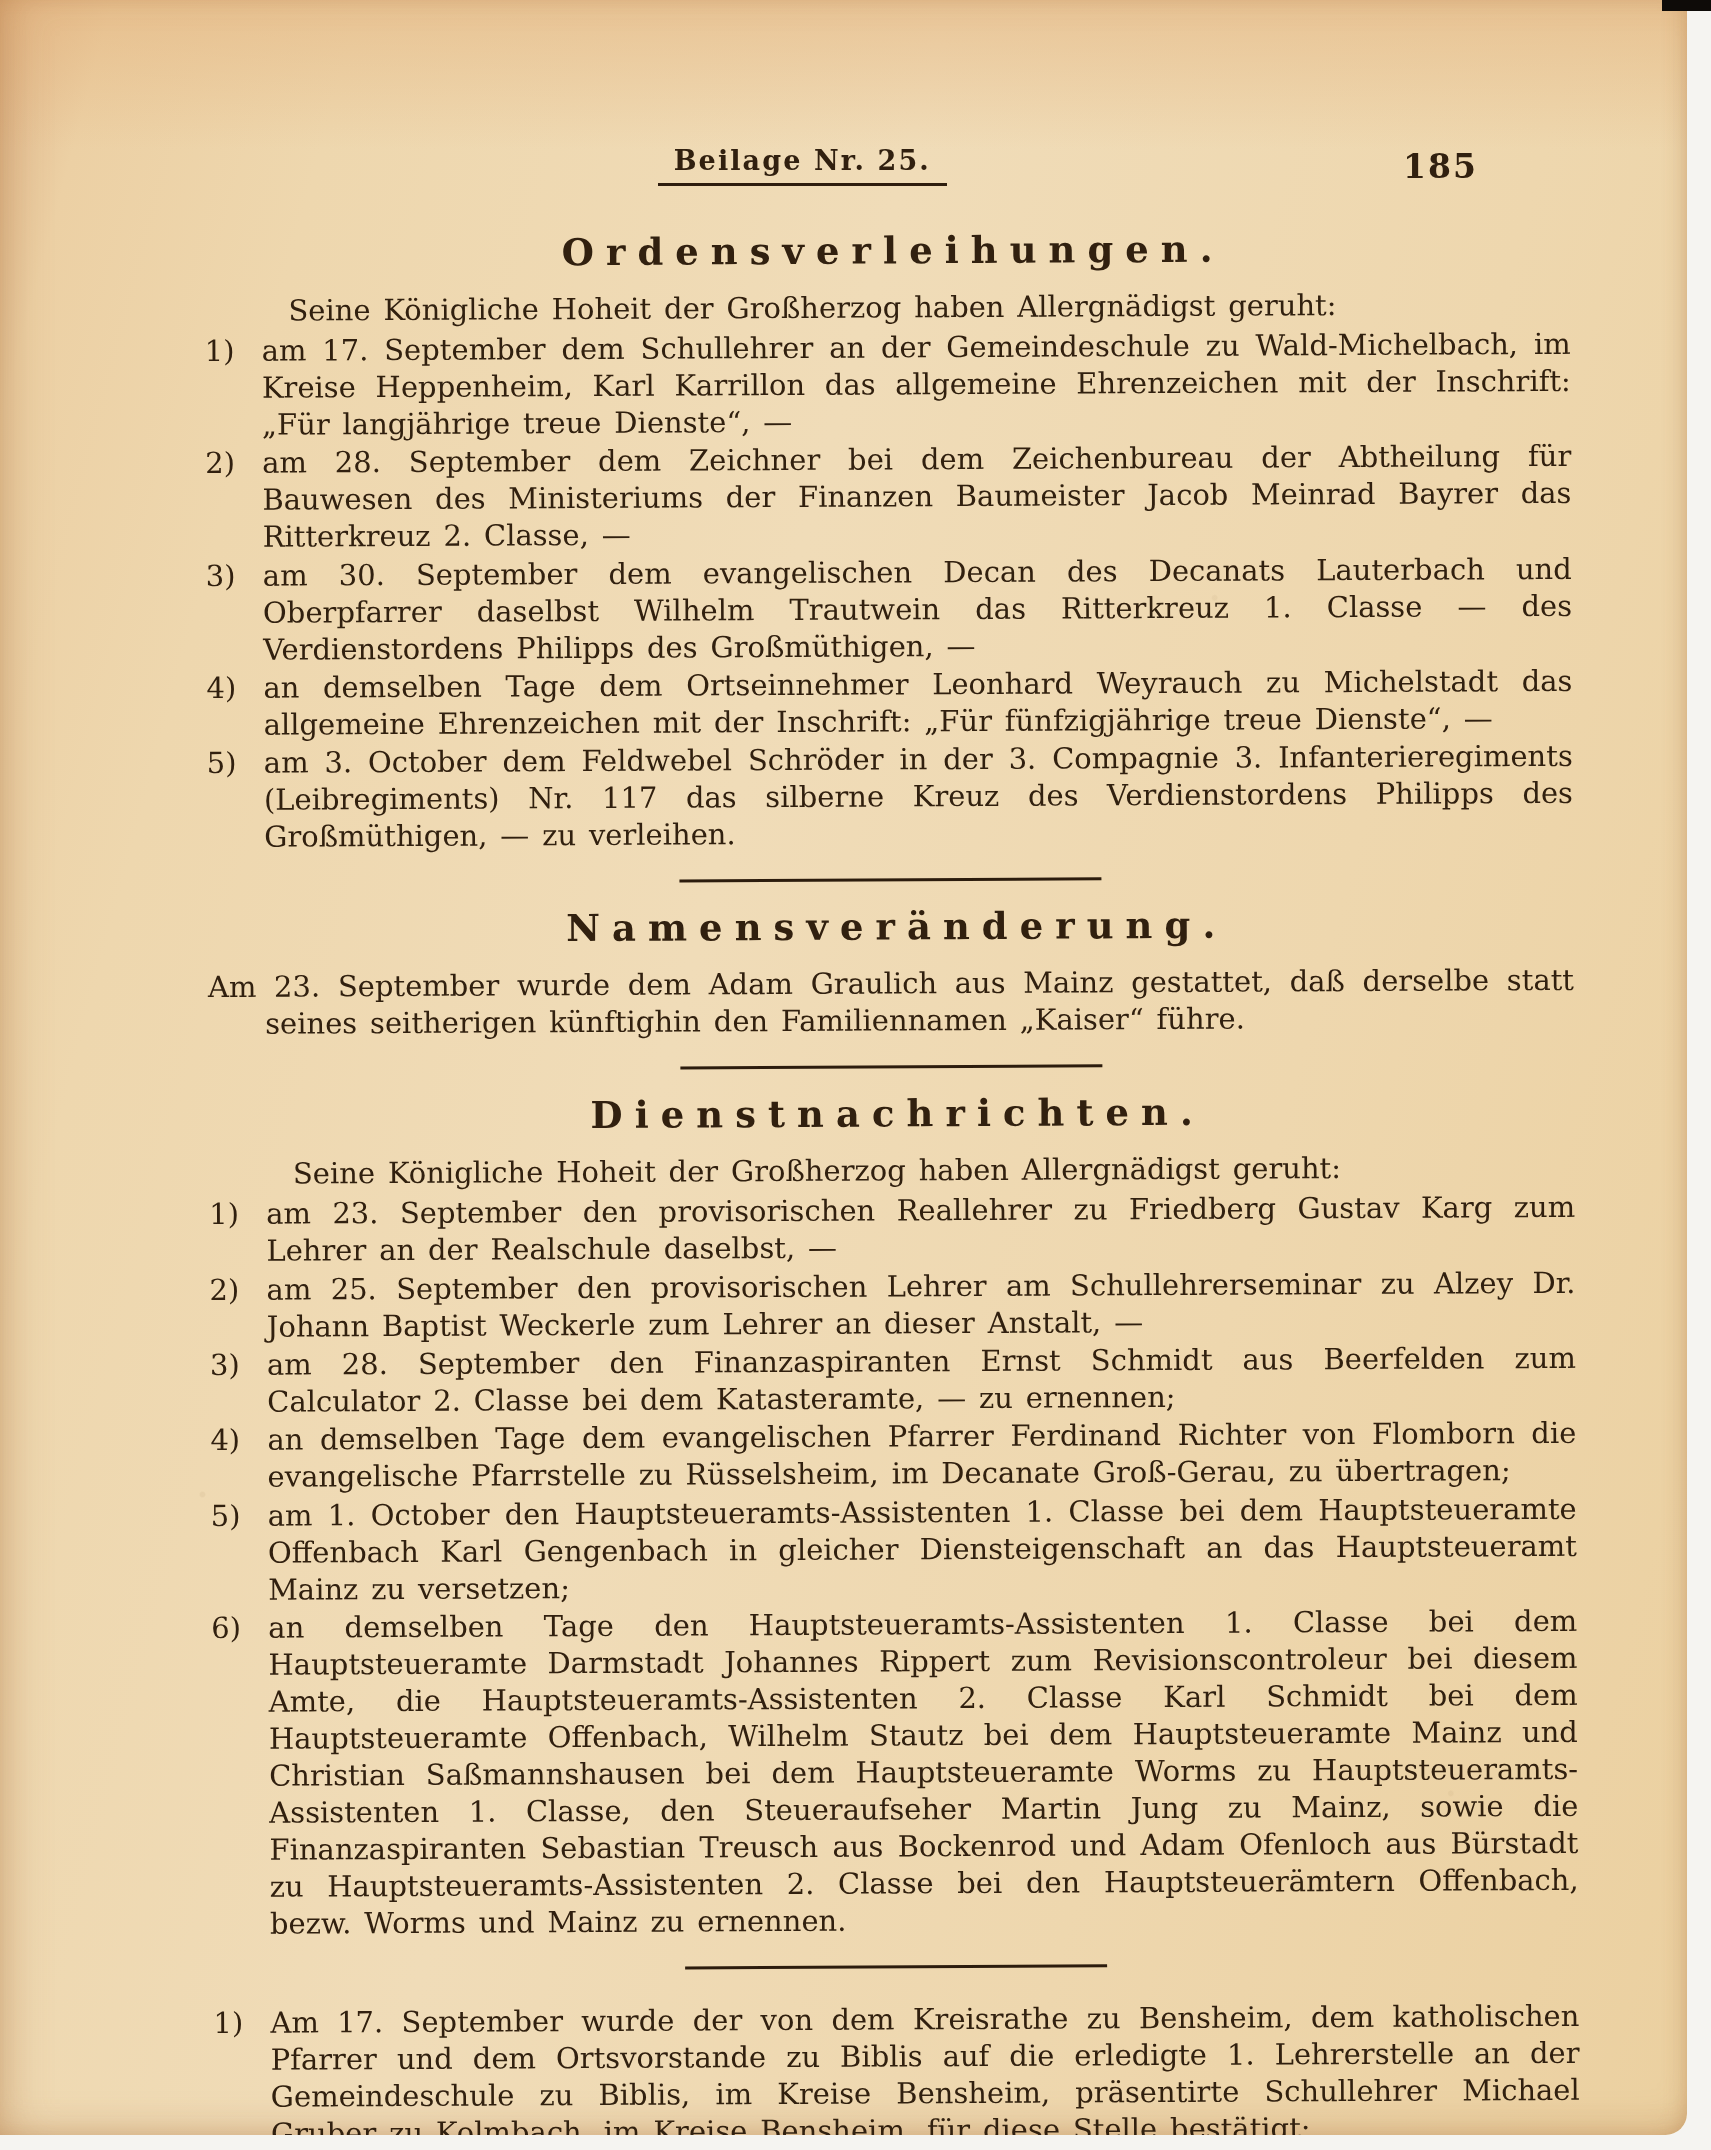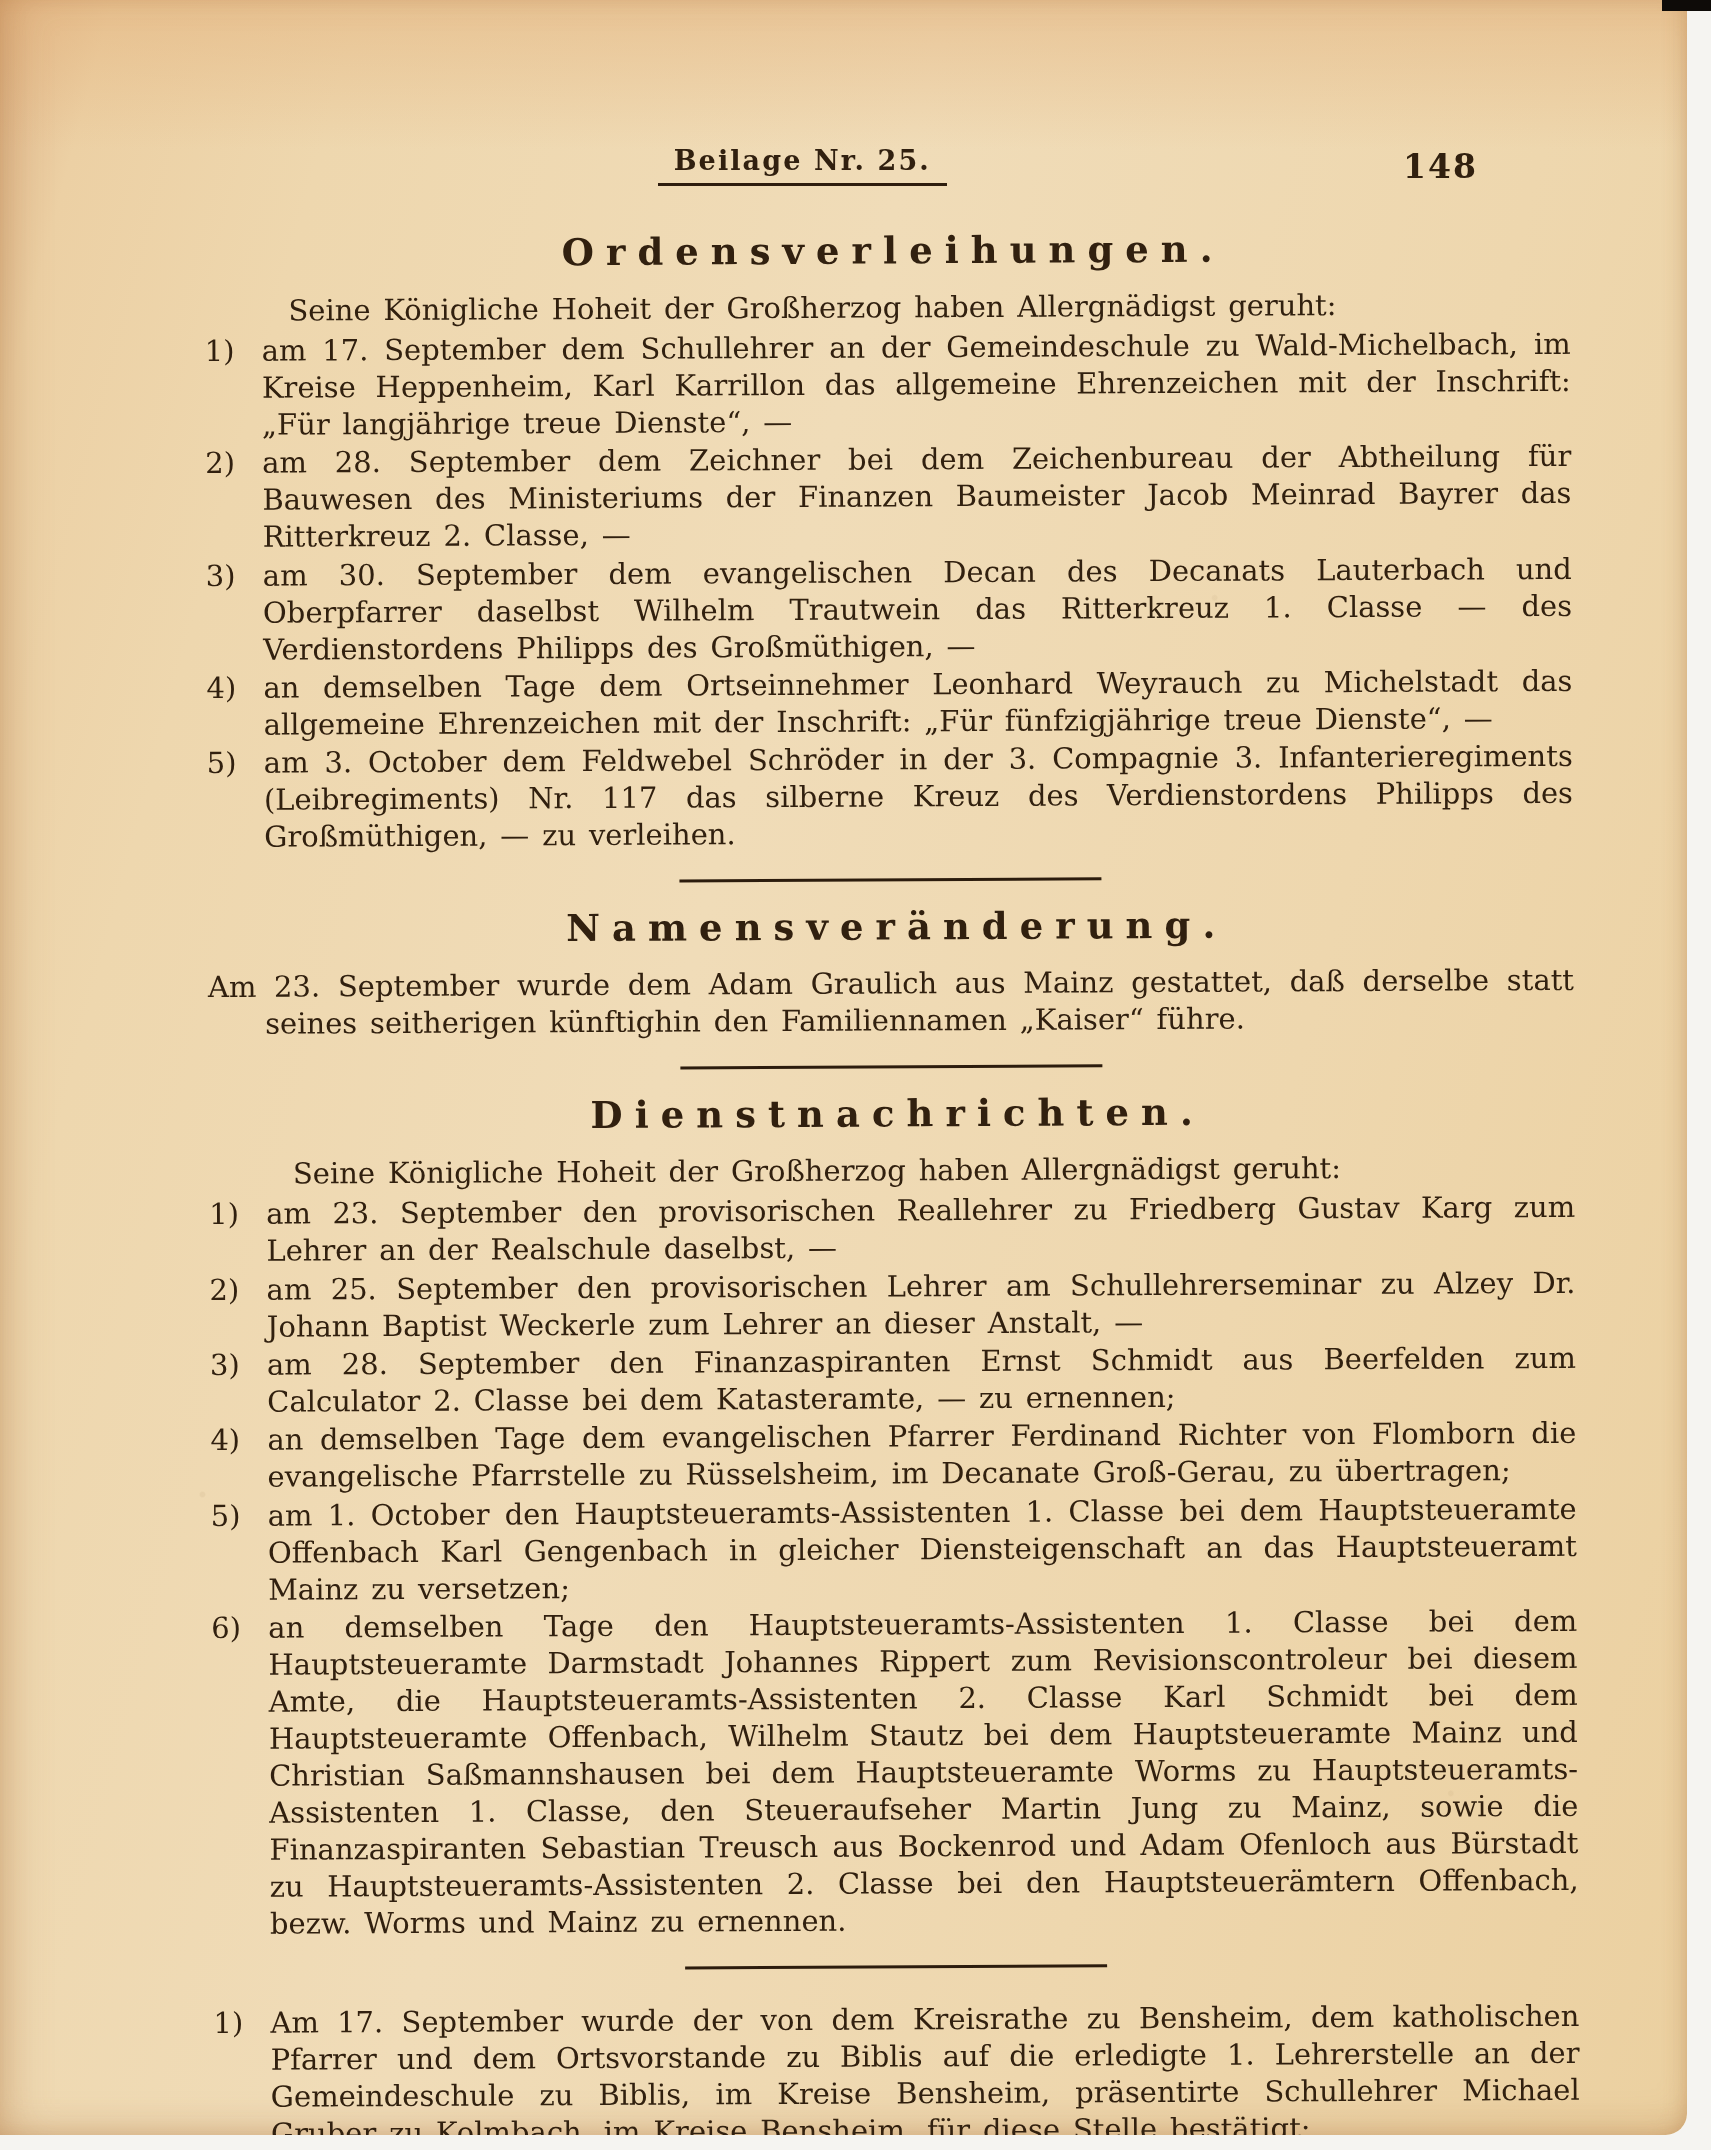--- a/index.html
+++ b/index.html
@@ -127,21 +127,21 @@
   }
 
   .gap-before { margin-top: 33px; }
 </style>
 </head>
 <body>
 
 <div class="paper">
 
   <div class="header-title">Beilage Nr. 25.</div>
-  <div class="page-number">148</div>
+  <div class="page-number">185</div>
 
   <div class="content">
 
     <div class="section-head first">Ordensverleihungen.</div>
     <div class="intro">Seine Königliche Hoheit der Großherzog haben Allergnädigst geruht:</div>
 
     <div class="item">
       <span class="num">1)</span>
       <span>am 17. September dem Schullehrer an der Gemeindeschule zu Wald-Michelbach, im Kreise Heppenheim, Karl Karrillon das allgemeine Ehrenzeichen mit der Inschrift: „Für langjährige treue Dienste“, —</span>
     </div>

